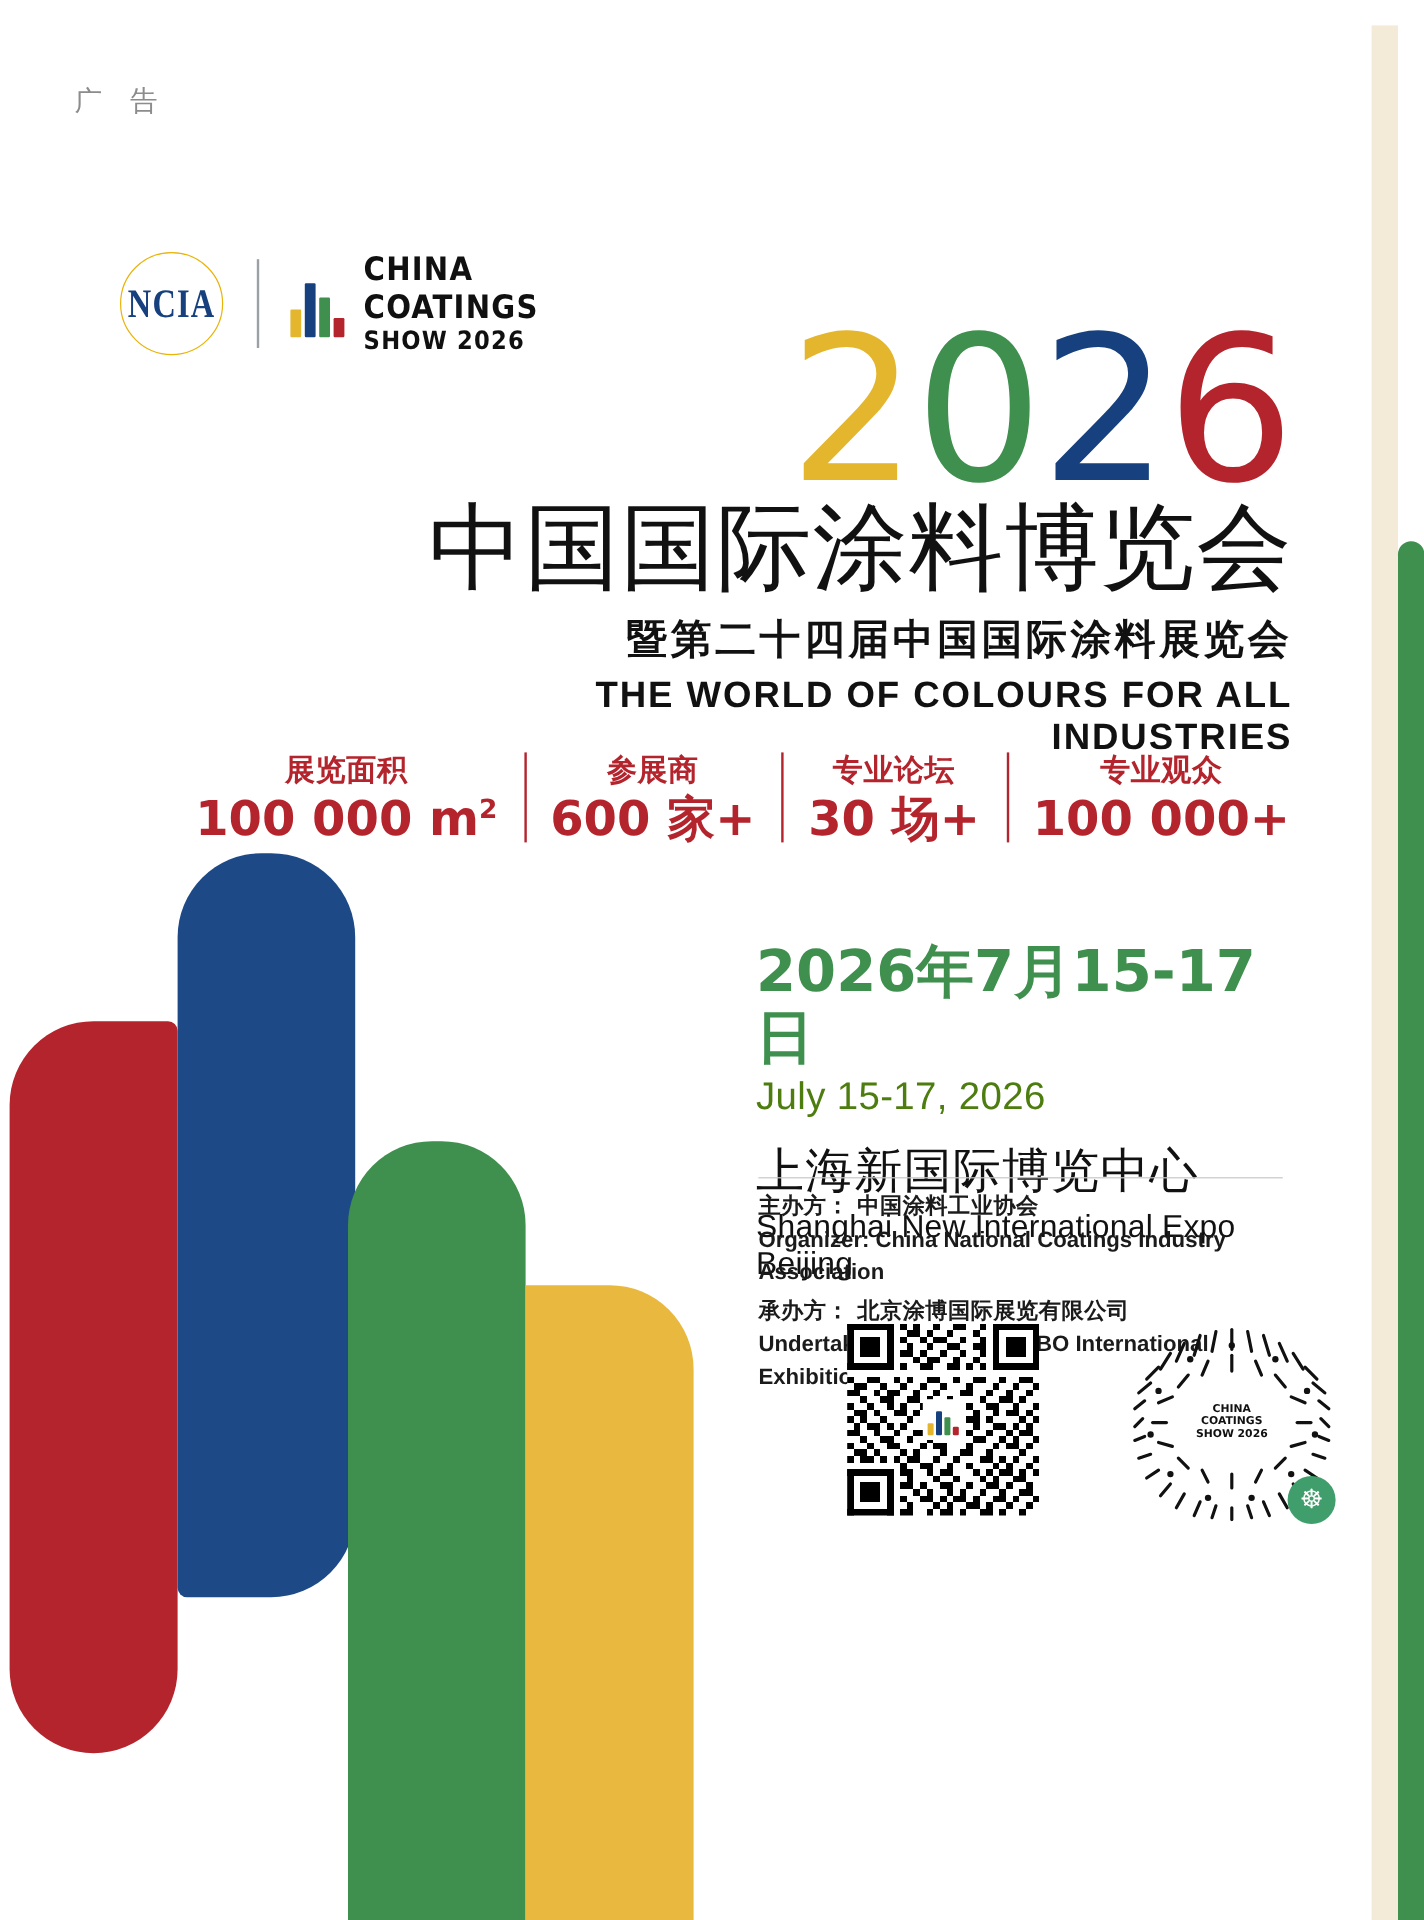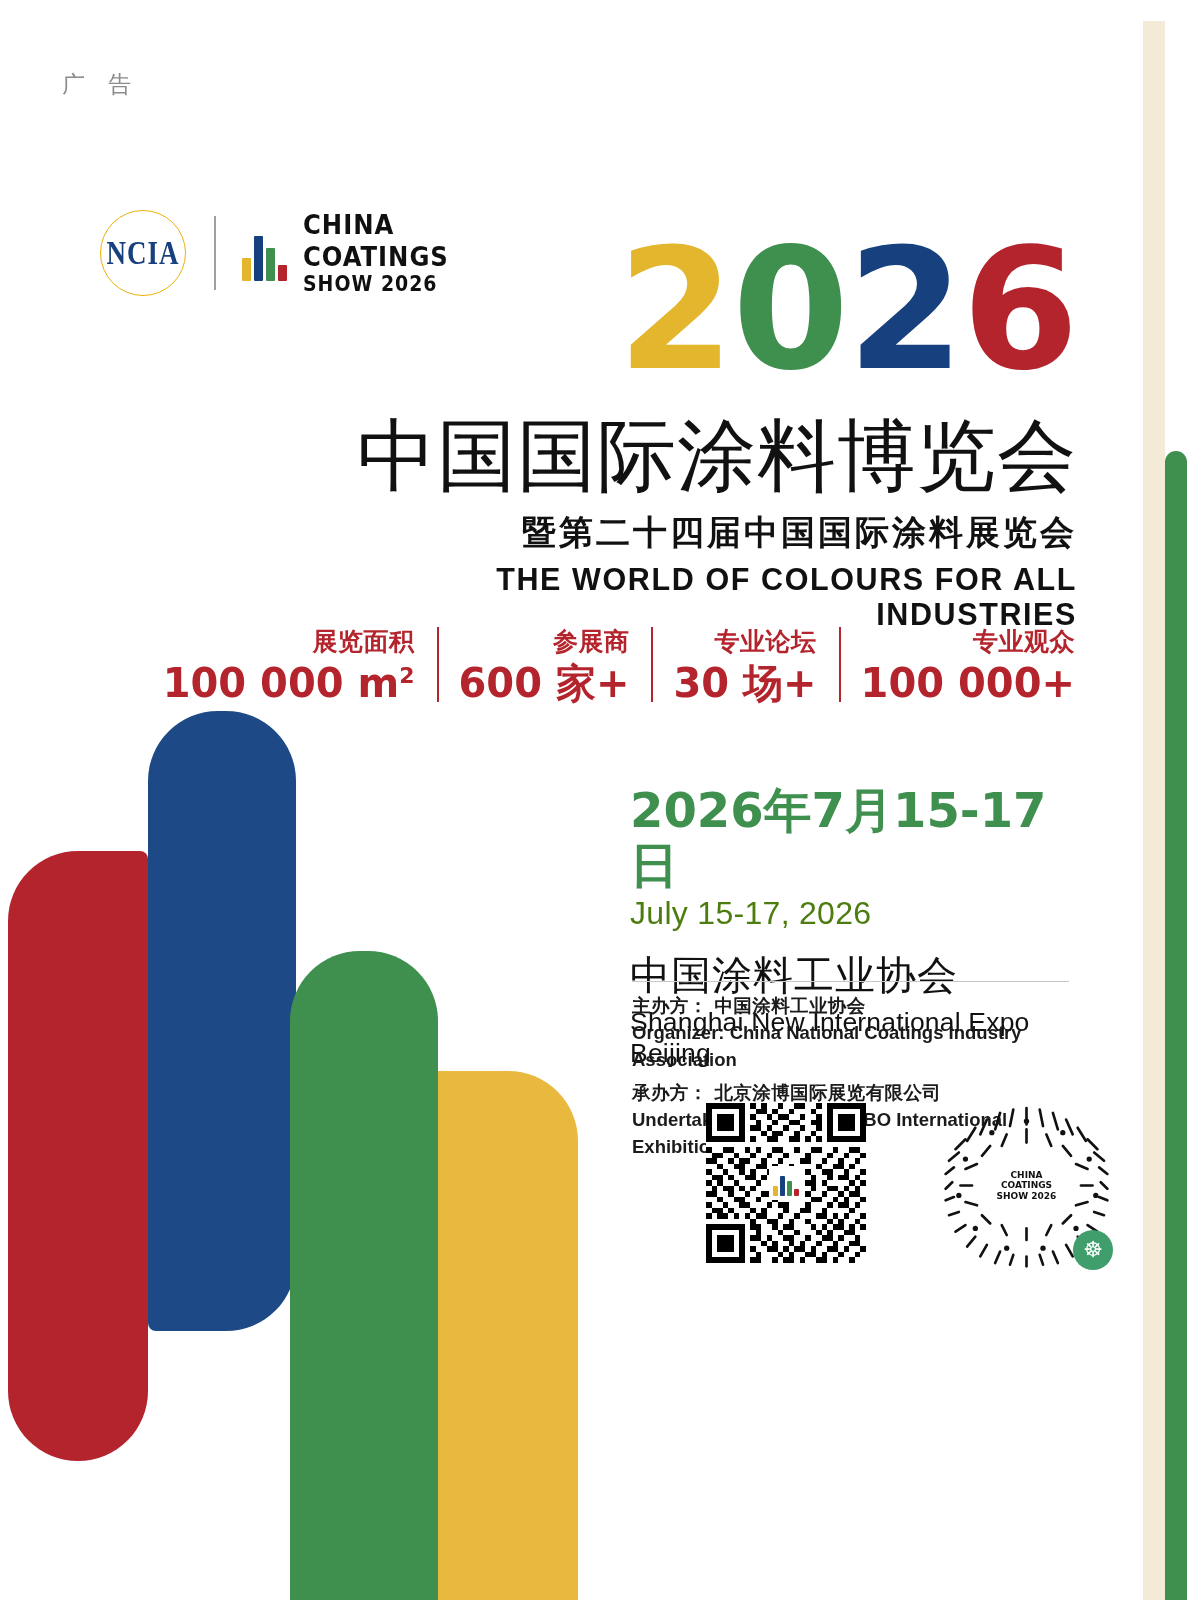--- a/index.html
+++ b/index.html
@@ -108,23 +108,23 @@
     line-height: 1.18;
     font-size: 27px;
     letter-spacing: 1px;
   }
   .cc-text .l3 { font-size: 21px; letter-spacing: 1px; }
 
   
   .year {
     position: absolute;
     right: 110px;
-    top: 205px;
-    font-family: "DejaVu Sans", sans-serif;
-    font-weight: bold;
+    top: 237px;
+    font-family: "DejaVu Sans", sans-serif;
+    font-weight: normal;
     font-size: 168px;
     line-height: 1;
     letter-spacing: -2px;
   }
   .year span:nth-child(1) { color: #e3b62e; }
   .year span:nth-child(2) { color: #3f8f4e; }
   .year span:nth-child(3) { color: #16407e; }
   .year span:nth-child(4) { color: #b4242c; }
 
   
@@ -163,21 +163,21 @@
   
   .stats {
     position: absolute;
     right: 112px;
     top: 604px;
     display: flex;
     align-items: stretch;
   }
   .stat {
     padding: 0 22px;
-    text-align: right;
+    text-align: center;
     position: relative;
   }
   .stat:first-child { padding-left: 0; }
   .stat:last-child { padding-right: 0; }
   .stat + .stat::before {
     content: "";
     position: absolute;
     left: 0;
     top: 2px;
     bottom: 2px;
@@ -422,21 +422,21 @@
   </div>
 
   <div class="petal petal-blue"></div>
   <div class="petal petal-red"></div>
   <div class="petal petal-green"></div>
   <div class="petal petal-yellow"></div>
 
   <div class="datevenue">
     <div class="date-cn">2026年7月15-17日</div>
     <div class="date-en">July 15-17, 2026</div>
-    <div class="venue-cn">中国涂料工业协会</div>
+    <div class="venue-cn">上海新国际博览中心</div>
     <div class="venue-en">Shanghai New International Expo Beijing</div>
   </div>
 
   <div class="org-rule"></div>
 
   <div class="orgs">
     <div class="cn">主办方： 中国涂料工业协会</div>
     <div class="en">Organizer: China National Coatings Industry Association</div>
     <div class="cn">承办方： 北京涂博国际展览有限公司</div>
     <div class="en">Undertaken by: Beijing TUBO International Exhibition Co., Ltd.</div>

